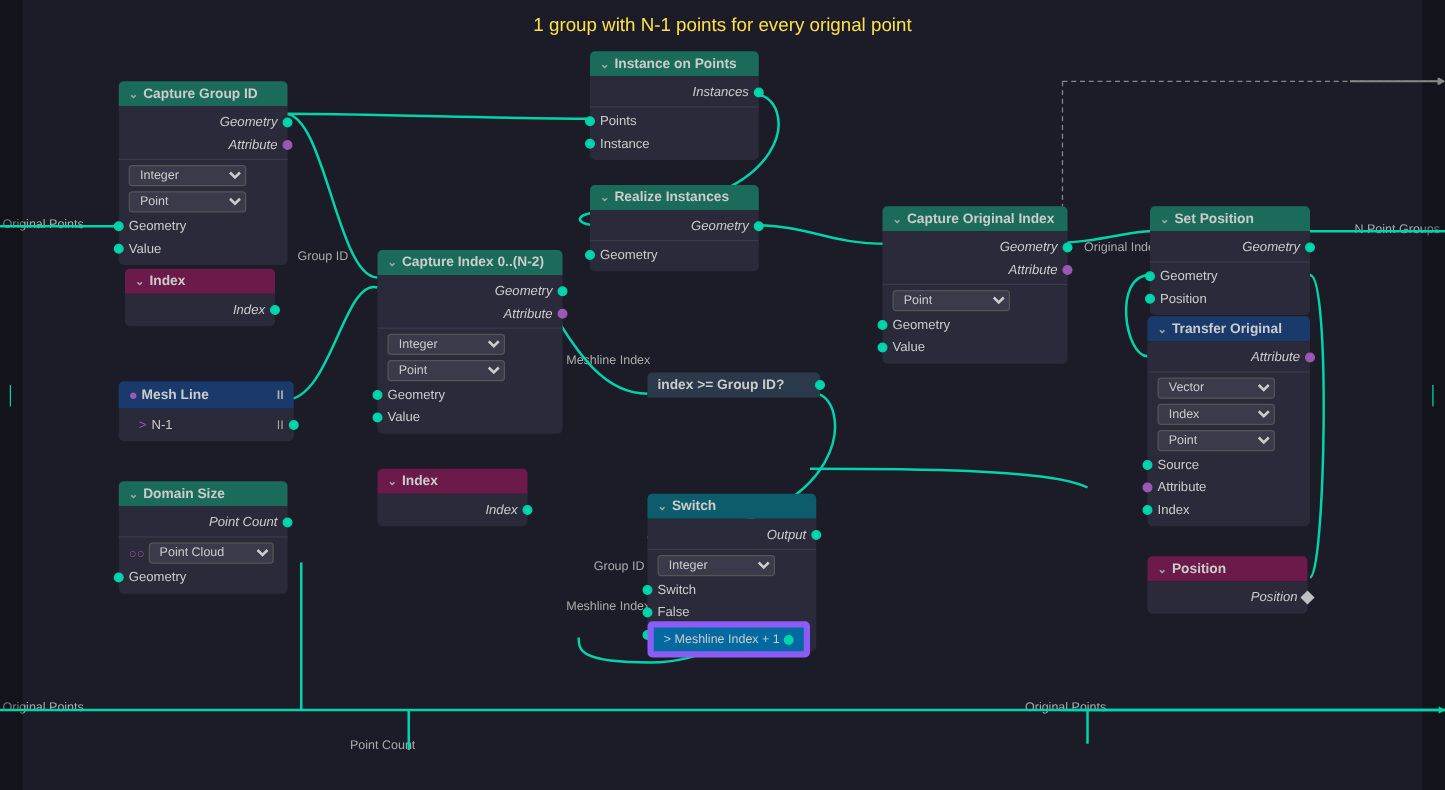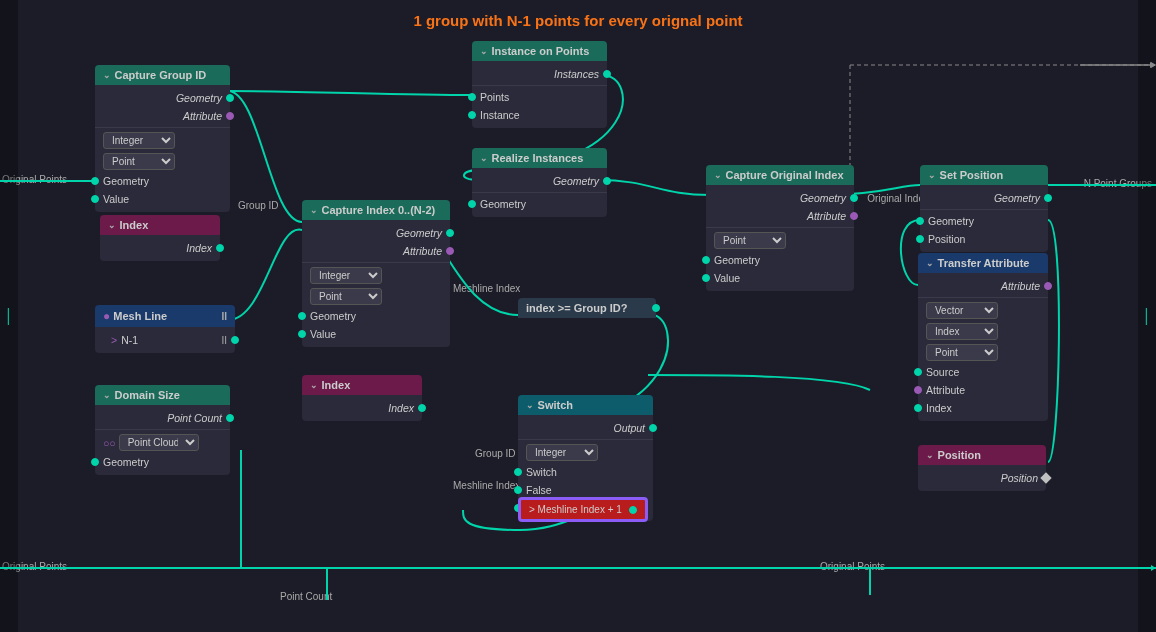--- a/index.html
+++ b/index.html
@@ -19,23 +19,23 @@
       position: relative;
       overflow: hidden;
     }
 
     .canvas-title {
       position: absolute;
       top: 12px;
       left: 0;
       right: 0;
       text-align: center;
-      color: #f97316;
+      color: #fde047;
       font-size: 15px;
-      font-weight: 700;
+      font-weight: 400;
       z-index: 10;
     }
 
     
     .node {
       position: absolute;
       border-radius: 5px;
       min-width: 120px;
       font-size: 11px;
       color: #cccccc;
@@ -92,21 +92,21 @@
     .socket-teal { background: #00d4aa; border: 1px solid #00d4aa; }
     .socket-purple { background: #9b59b6; border: 1px solid #9b59b6; }
 
     .node-select {
       background: #3a3a4a;
       border: 1px solid #555;
       color: #ccc;
       font-size: 10px;
       padding: 1px 4px;
       border-radius: 3px;
-      width: 72px;
+      width: 94px;
     }
 
     
     .header-teal { background: #1a6b5a; }
     .header-blue { background: #1a3a6b; }
     .header-pink { background: #6b1a4a; }
     .header-cyan { background: #0d5c6b; }
 
     
     .connections-svg {
@@ -262,21 +262,21 @@
       <span>Domain Size</span>
     </div>
     <div class="node-body">
       <div class="node-row right">
         <span>Point Count</span>
         <div class="socket socket-right socket-teal"></div>
       </div>
       <div class="node-divider"></div>
       <div class="node-row">
         <span style="color:#9b59b6;margin-right:3px;">○○</span>
-        <select class="node-select" style="width:80px;"><option>Point Cloud</option></select>
+        <select class="node-select" style="width:100px;"><option>Point Cloud</option></select>
       </div>
       <div class="node-row">
         <div class="socket socket-left socket-teal"></div>
         <span>Geometry</span>
       </div>
     </div>
   </div>
 
   <div class="node" style="left:472px; top:41px; width:135px;">
     <div class="node-header header-teal">
@@ -398,21 +398,21 @@
         <div class="socket socket-left socket-teal"></div>
         <span>False</span>
       </div>
       <div class="node-row">
         <div class="socket socket-left socket-teal"></div>
         <span>True</span>
       </div>
     </div>
   </div>
 
-  <div class="node" style="left:518px; top:497px; width:130px; background:#b91c1c; border-radius:4px; border:3px solid #8b5cf6;">
+  <div class="node" style="left:518px; top:497px; width:130px; background:#0369a1; border-radius:4px; border:5px solid #8b5cf6;">
     <div style="padding:4px 8px; display:flex; align-items:center; justify-content:space-between;">
       <span style="font-size:10px;color:#ccc;">&gt; Meshline Index + 1</span>
       <div class="socket socket-right socket-teal" style="position:relative;right:unset;transform:none;"></div>
     </div>
   </div>
 
   <div class="node" style="left:706px; top:165px; width:148px;">
     <div class="node-header header-teal">
       <span class="chevron">⌄</span>
       <span>Capture Original Index</span>
@@ -462,21 +462,21 @@
         <span>Position</span>
       </div>
     </div>
   </div>
 
   <div style="position:absolute; right:4px; top:178px; color:#aaa; font-size:10px;">N Point Groups</div>
 
   <div class="node" style="left:918px; top:253px; width:130px;">
     <div class="node-header header-blue">
       <span class="chevron">⌄</span>
-      <span>Transfer Attribute</span>
+      <span>Transfer Original</span>
     </div>
     <div class="node-body">
       <div class="node-row right">
         <span>Attribute</span>
         <div class="socket socket-right socket-purple"></div>
       </div>
       <div class="node-divider"></div>
       <div class="node-row">
         <select class="node-select"><option>Vector</option></select>
       </div>

